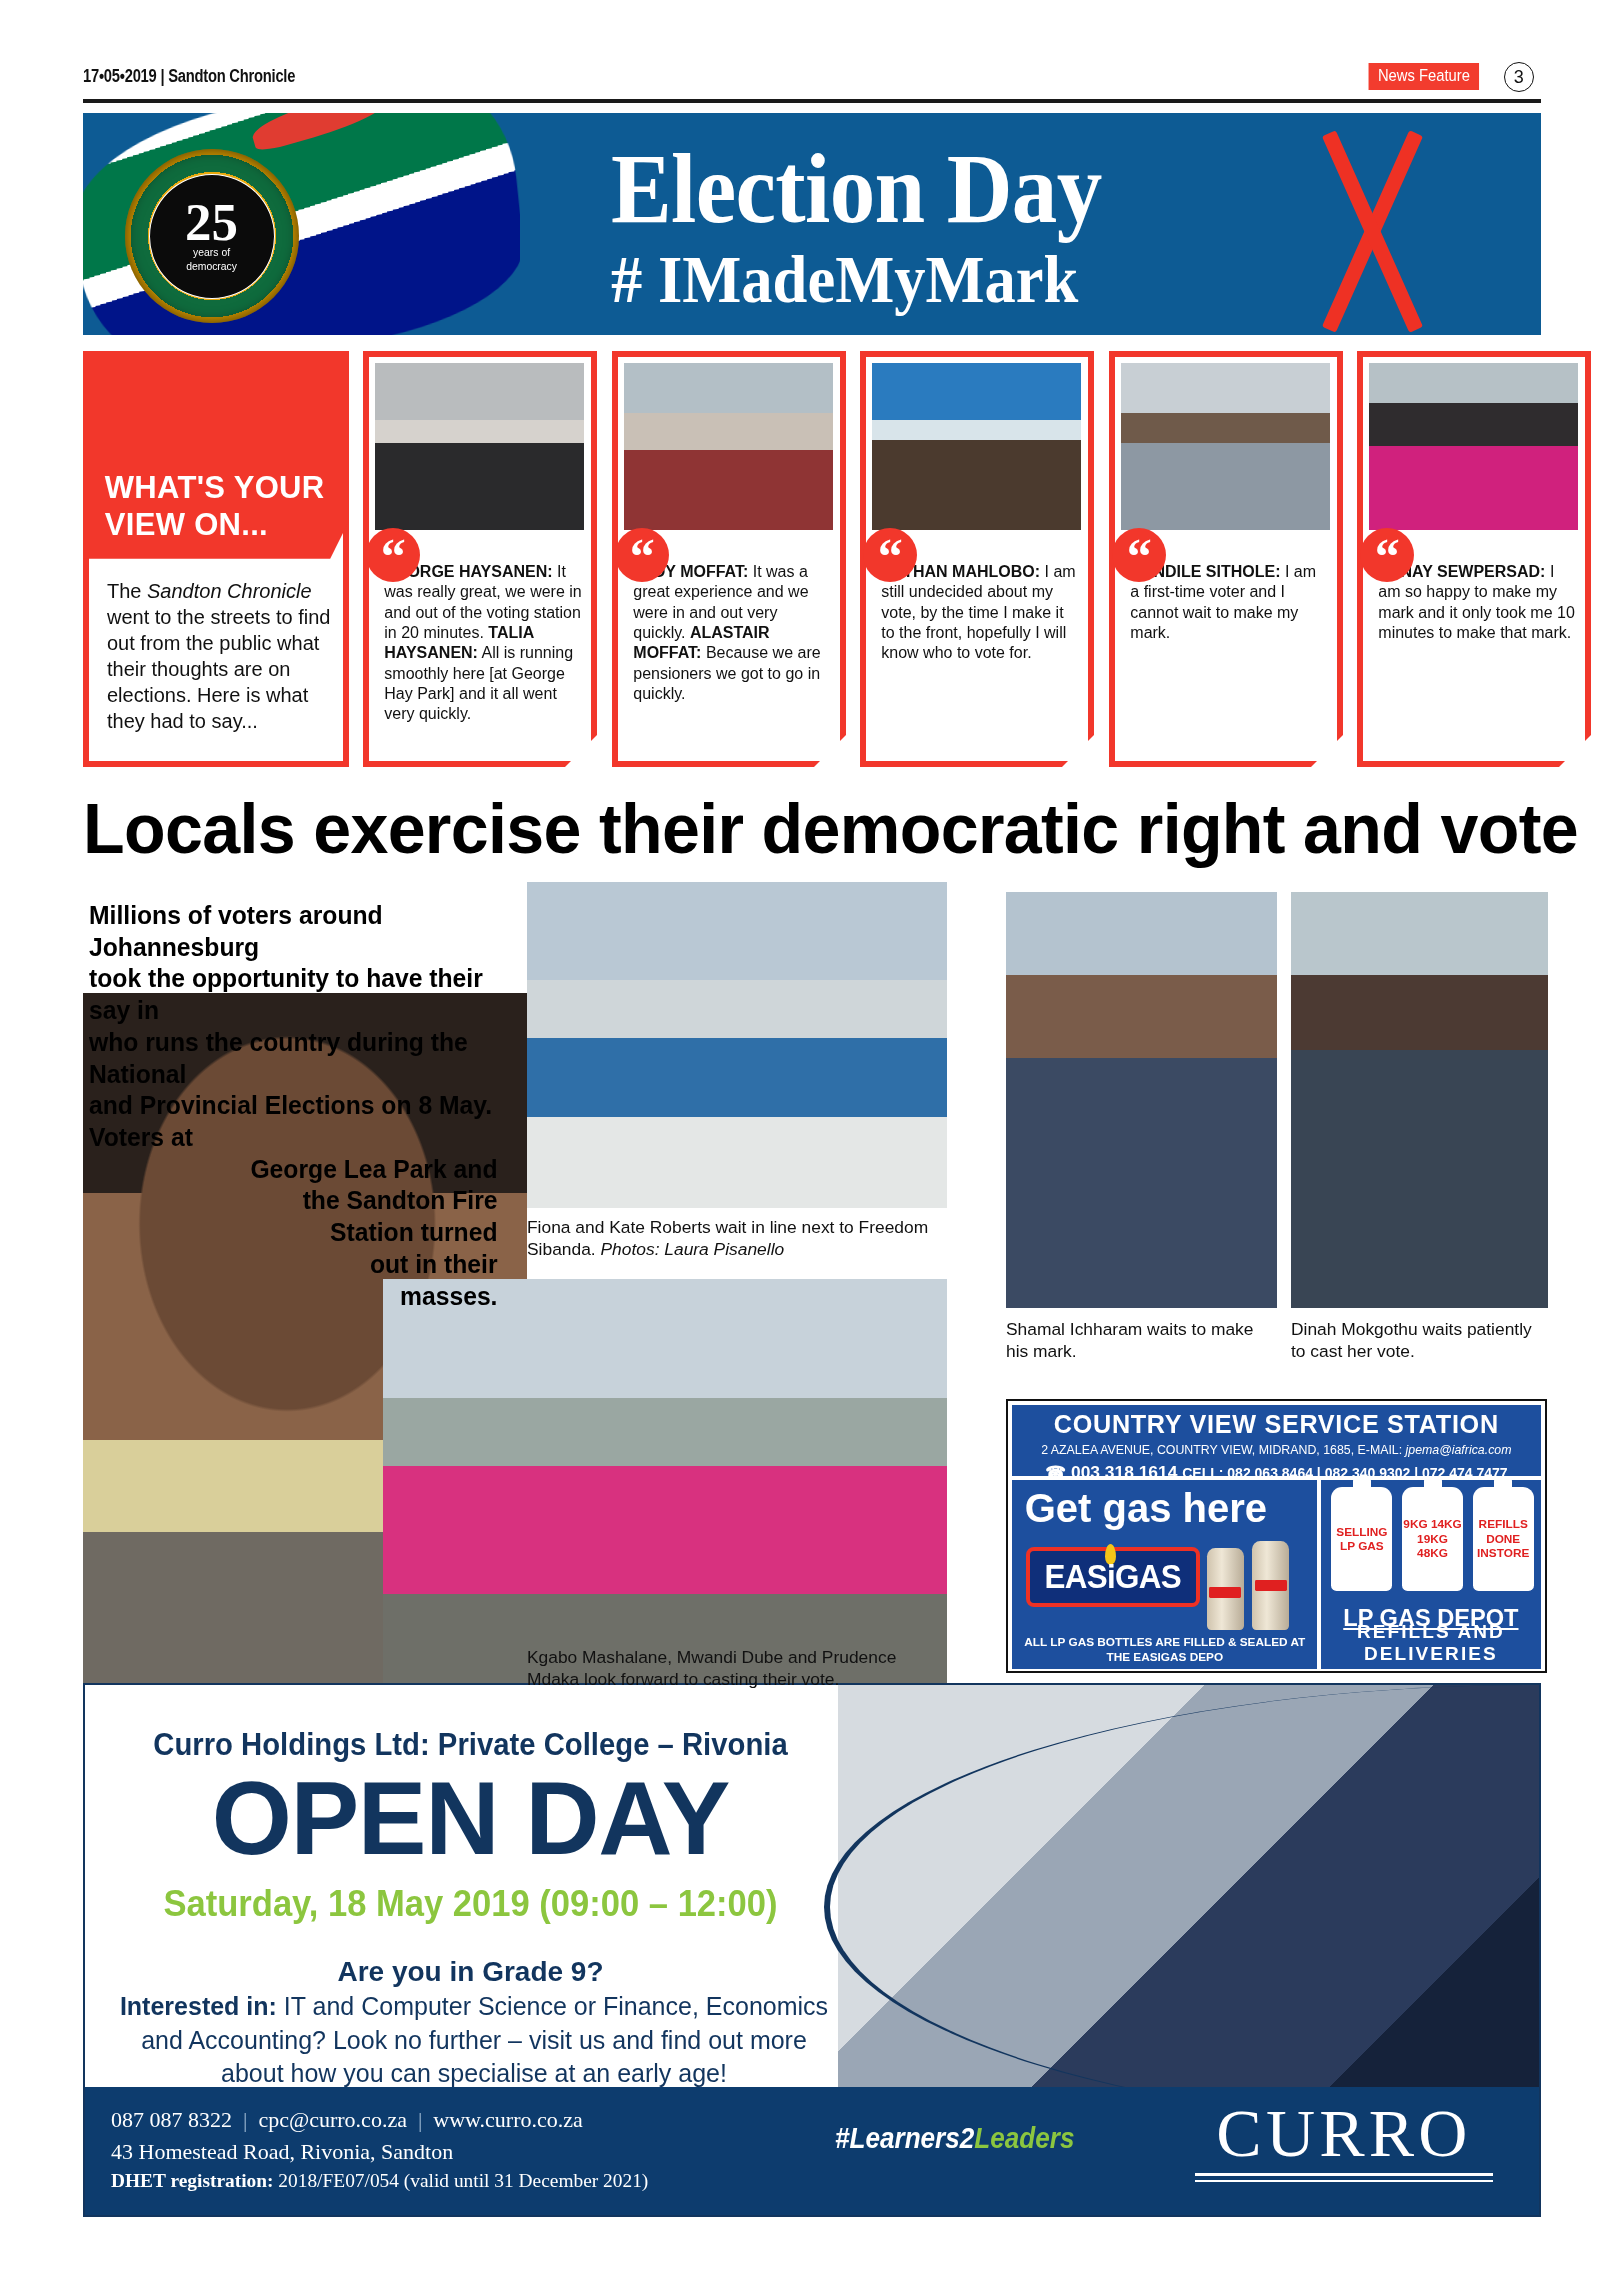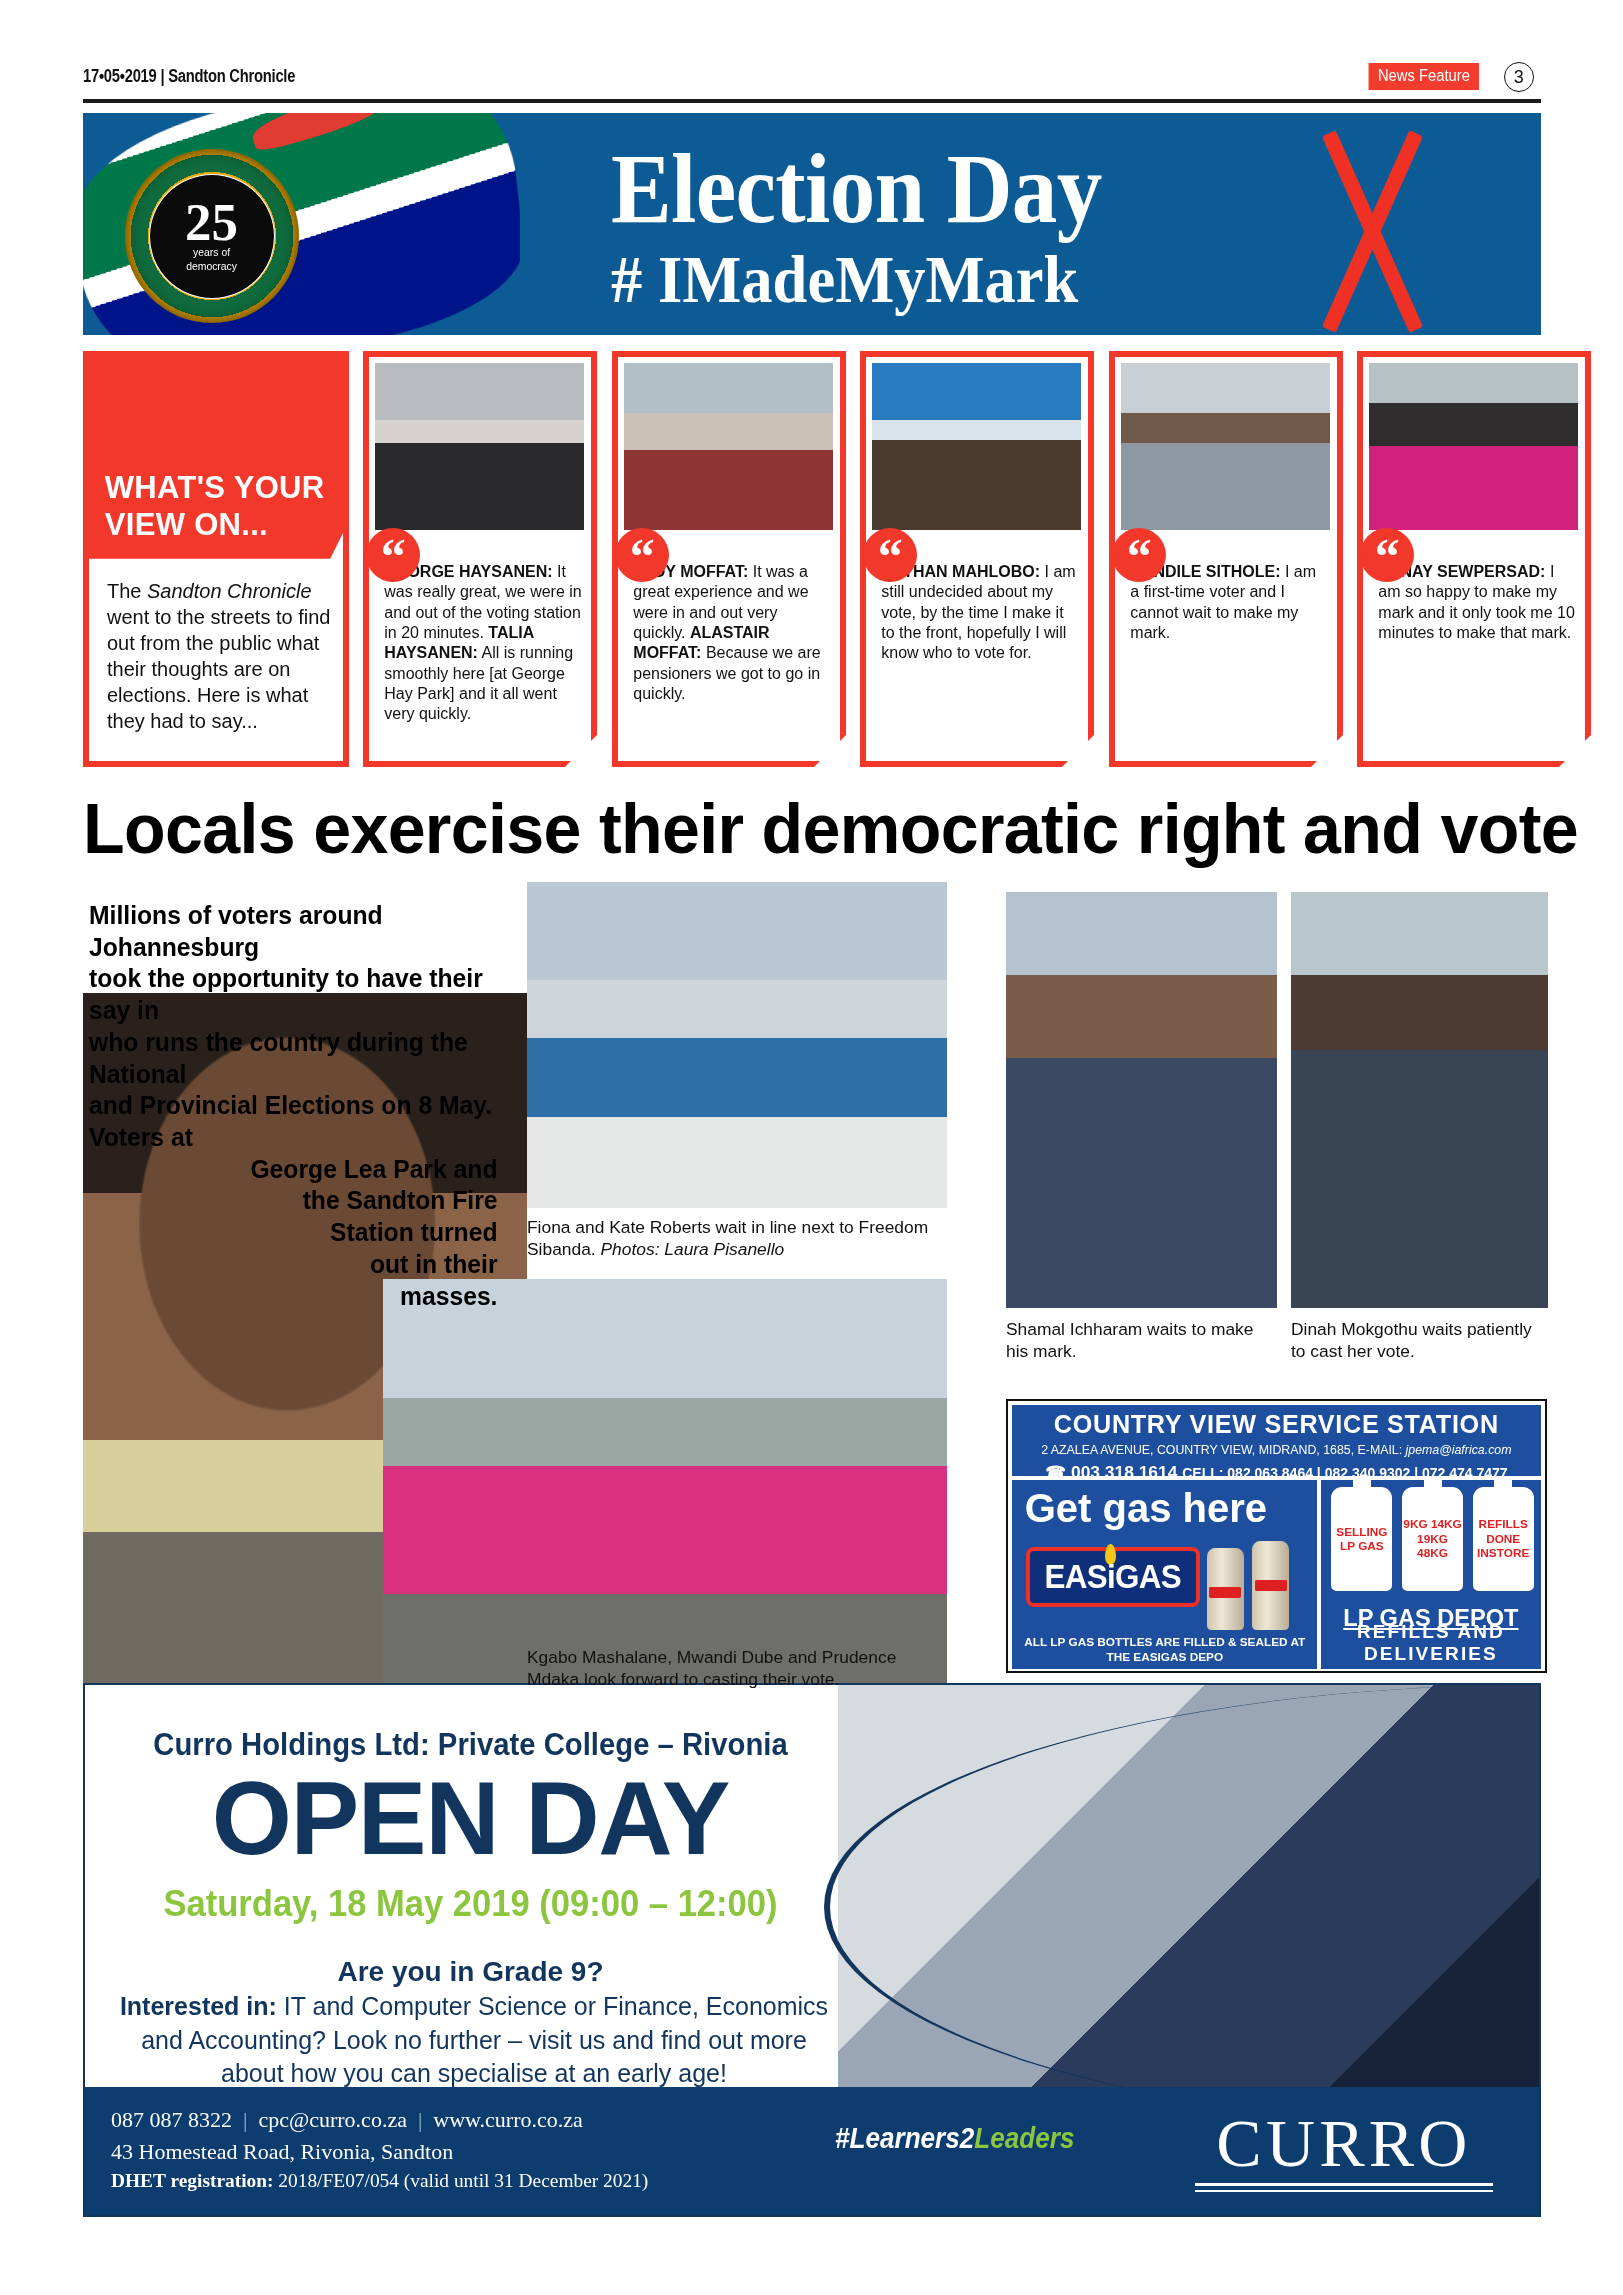--- a/index.html
+++ b/index.html
@@ -346,21 +346,21 @@
   #curro-contact .sep { padding:0 11px; color:#9bb6cf; }
   #curro-contact .dhet { font-size:19.4px; }
   #curro-contact .dhet b { font-weight:bold; }
   #curro-hashtag {
     position:absolute; left:750px; top:35px;
     font-size:29px; font-weight:bold; font-style:italic; color:#fff;
     transform:scaleX(0.9); transform-origin:left top;
   }
   #curro-hashtag .green { color:#8cc63f; }
   #curro-logo {
-    position:absolute; right:46px; top:22px; text-align:center;
+    position:absolute; right:46px; top:12px; text-align:center;
   }
   #curro-logo .word {
     font-family:"Liberation Serif", serif; color:#fff;
     font-size:68px; letter-spacing:4.2px; line-height:1;
   }
   #curro-logo .r1 { width:298px; height:3.5px; background:#fff; margin-top:5.6px; }
   #curro-logo .r2 { width:298px; height:2.1px; background:#fff; margin-top:3.5px; }
 
   
   .sim-faith   { background:

